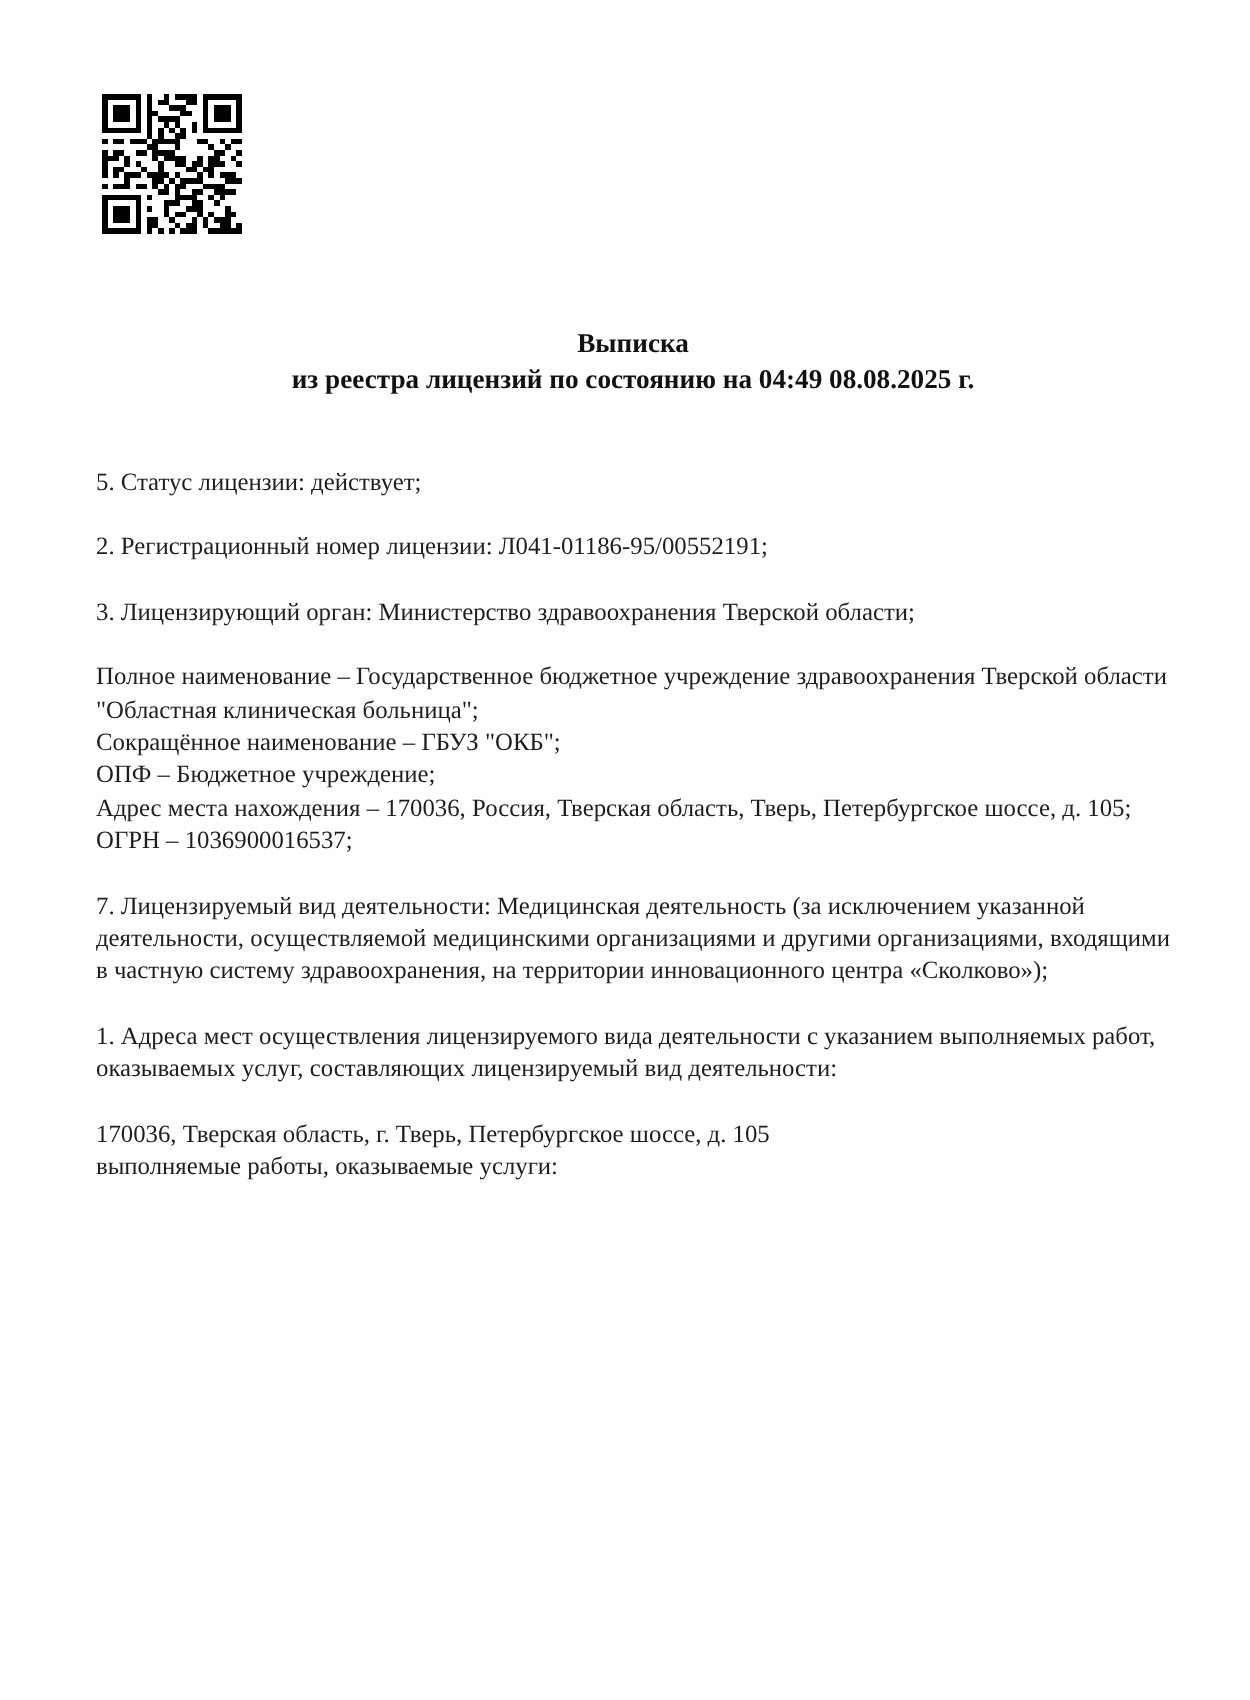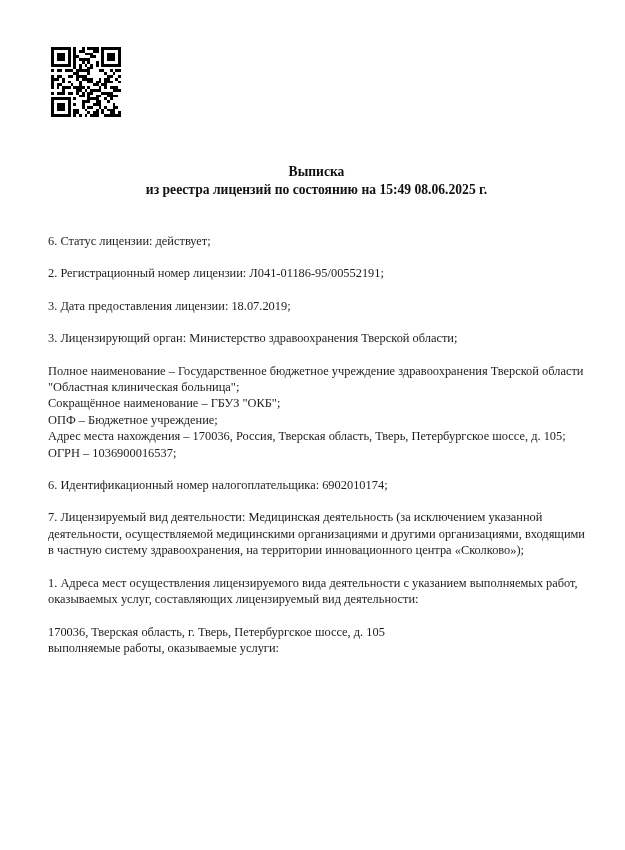--- a/index.html
+++ b/index.html
@@ -357,31 +357,29 @@
         <rect x="53.20" y="67.20" width="2.80" height="2.80"></rect>
         <rect x="56.00" y="67.20" width="2.80" height="2.80"></rect>
         <rect x="58.80" y="67.20" width="2.80" height="2.80"></rect>
         <rect x="61.60" y="67.20" width="2.80" height="2.80"></rect>
         <rect x="64.40" y="67.20" width="2.80" height="2.80"></rect>
         <rect x="67.20" y="67.20" width="2.80" height="2.80"></rect>
       </svg>
     </div>
 
   <div class="content">
-    <h1 class="doc-title"><span>Выписка</span><br><span>из реестра лицензий по состоянию на 15:49 08.06.2025 г.</span></h1>
-
-    <p>6. Статус лицензии: действует;</p>
+    <h1 class="doc-title"><span>Выписка</span><br><span>из реестра лицензий по состоянию на 04:49 08.08.2025 г.</span></h1>
+
+    <p>5. Статус лицензии: действует;</p>
     <p>2. Регистрационный номер лицензии: Л041-01186-95/00552191;</p>
-    <p>3. Дата предоставления лицензии: 18.07.2019;</p>
     <p>3. Лицензирующий орган: Министерство здравоохранения Тверской области;</p>
     <p>Полное наименование – Государственное бюджетное учреждение здравоохранения Тверской области "Областная клиническая больница";
 Сокращённое наименование – ГБУЗ "ОКБ";
 ОПФ – Бюджетное учреждение;
 Адрес места нахождения – 170036, Россия, Тверская область, Тверь, Петербургское шоссе, д. 105;
 ОГРН – 1036900016537;</p>
-    <p>6. Идентификационный номер налогоплательщика: 6902010174;</p>
     <p>7. Лицензируемый вид деятельности: Медицинская деятельность (за исключением указанной деятельности, осуществляемой медицинскими организациями и другими организациями, входящими в частную систему здравоохранения, на территории инновационного центра «Сколково»);</p>
     <p>1. Адреса мест осуществления лицензируемого вида деятельности с указанием выполняемых работ, оказываемых услуг, составляющих лицензируемый вид деятельности:</p>
     <p>170036, Тверская область, г. Тверь, Петербургское шоссе, д. 105
 выполняемые работы, оказываемые услуги:</p>
   </div>
 
 </div>
 
 </body></html>

